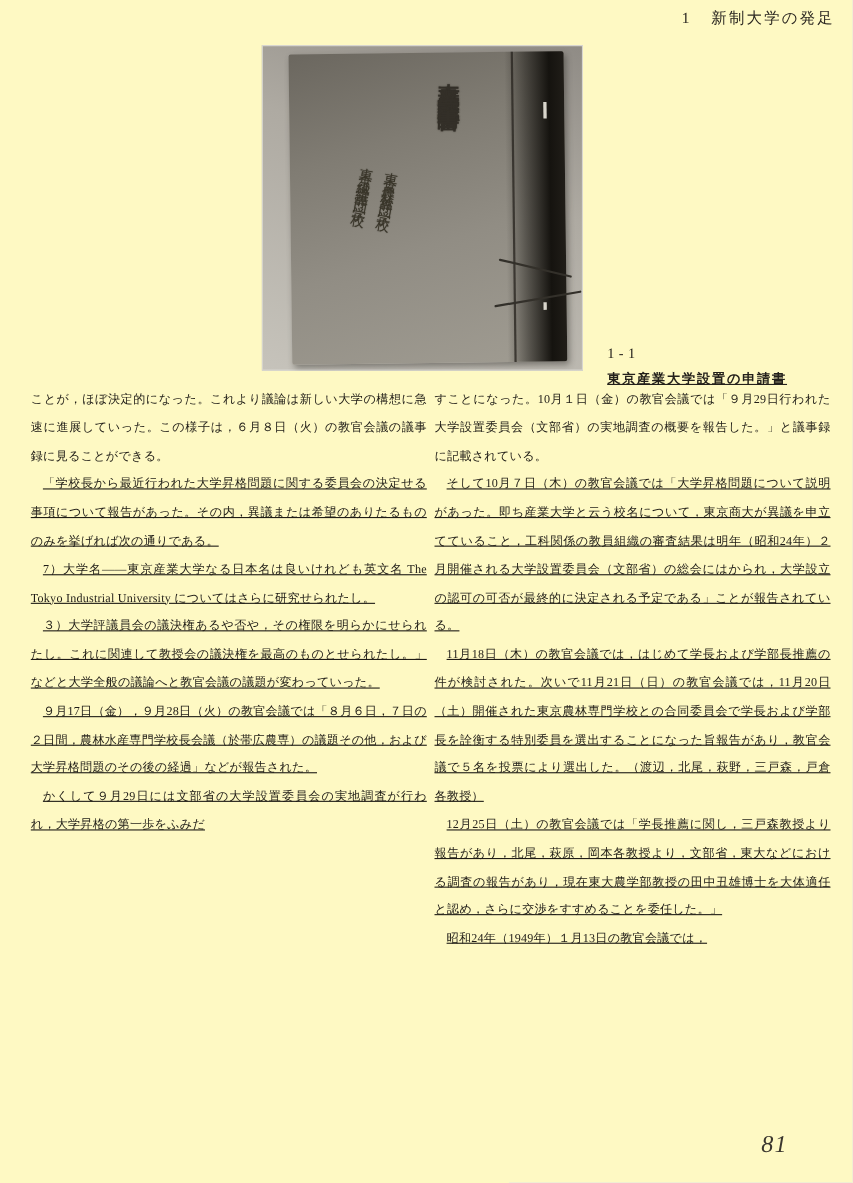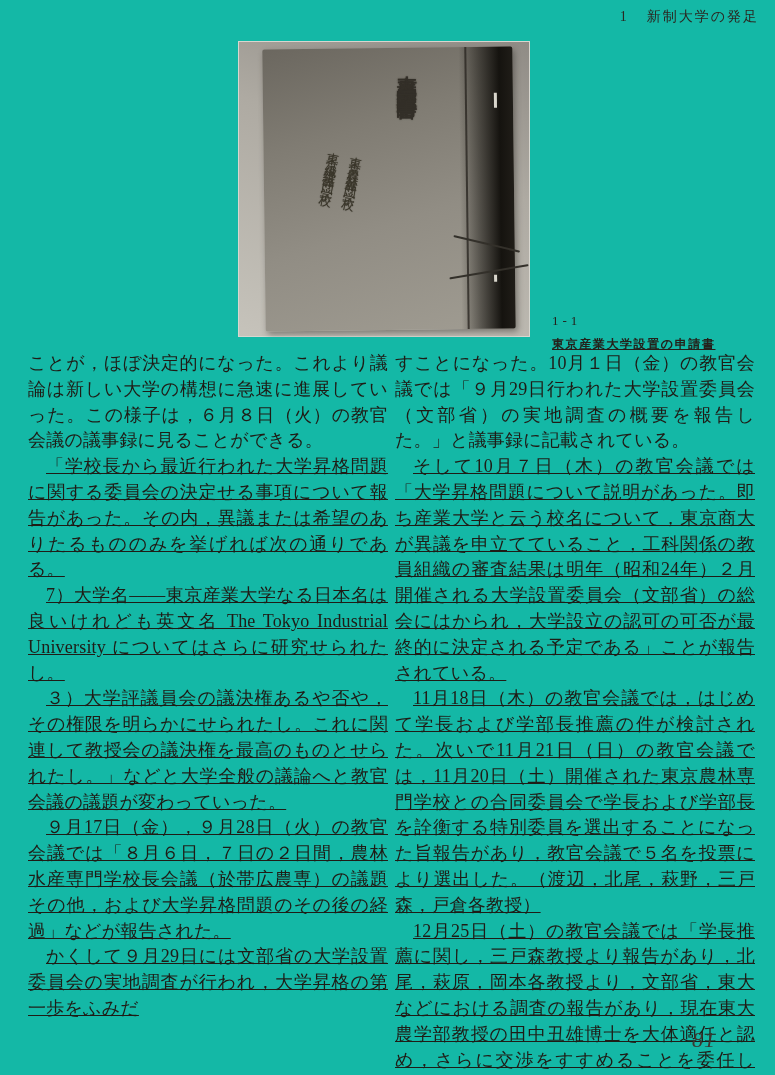--- a/index.html
+++ b/index.html
@@ -4,21 +4,21 @@
 <style>
   * { margin: 0; padding: 0; box-sizing: border-box; }
   html, body { background: #e8e6e1; }
   body { font-family: "Liberation Serif", "DejaVu Serif", serif; }
 
   .page {
     position: relative;
     width: 775px;
     height: 1075px;
     margin: 0 auto;
-    background: #14b8a6;
+    background: #fef9c3;
     color: #201d17;
     overflow: hidden;
   }
 
   
   .running-header {
     position: absolute;
     top: 8px;
     right: 16px;
     font-size: 14px;
@@ -120,21 +120,21 @@
   .columns {
     position: absolute;
     left: 28px;
     top: 351px;
     width: 727px;
     display: flex;
     gap: 7px;
   }
   .col { flex: 0 0 360px; width: 360px; }
   .col p {
-    font-size: 18px;
+    font-size: 11px;
     line-height: 25.8px;
     text-align: justify;
     color: #1f1c16;
     letter-spacing: 0.2px;
   }
   .col p.indent { text-indent: 1em; text-decoration: underline; }
 
   
   .page-number {
     position: absolute;

